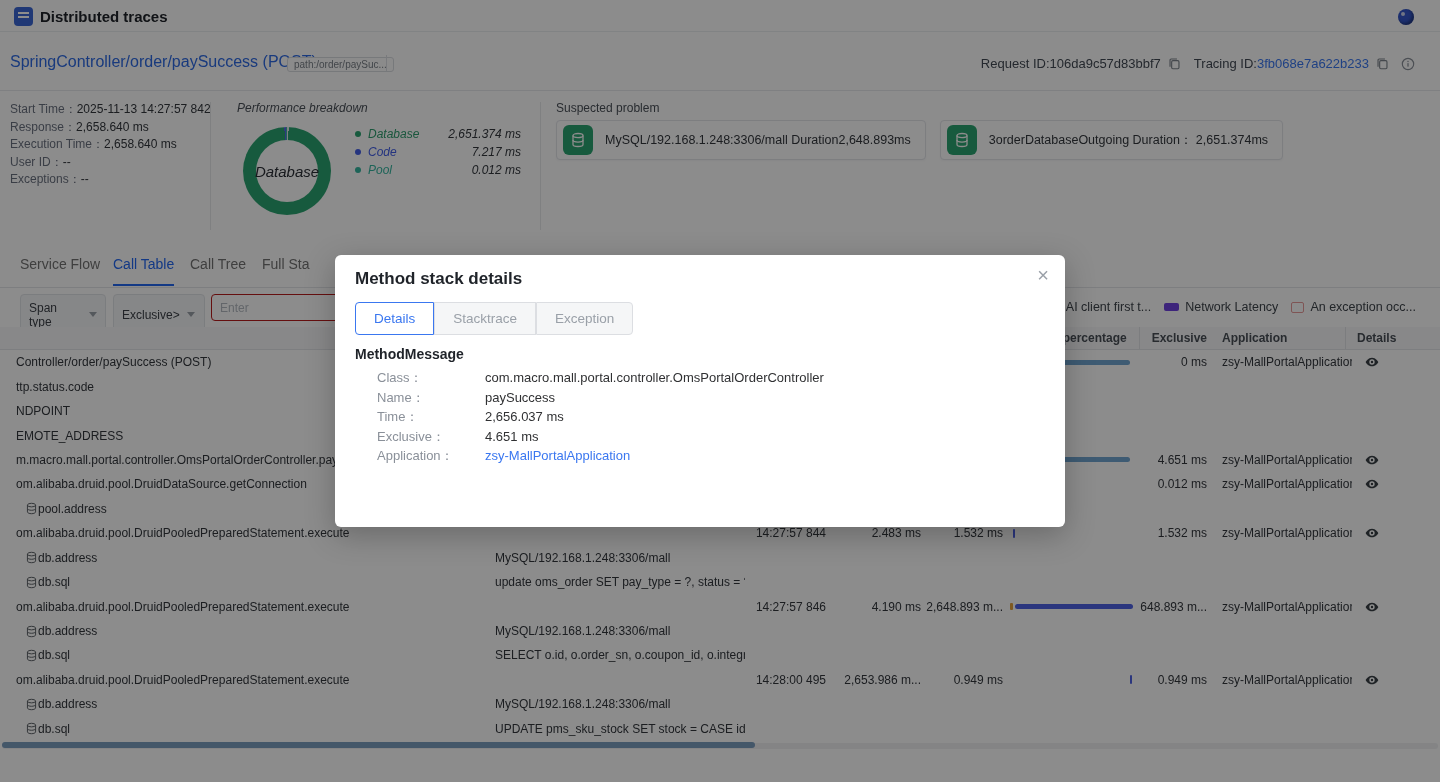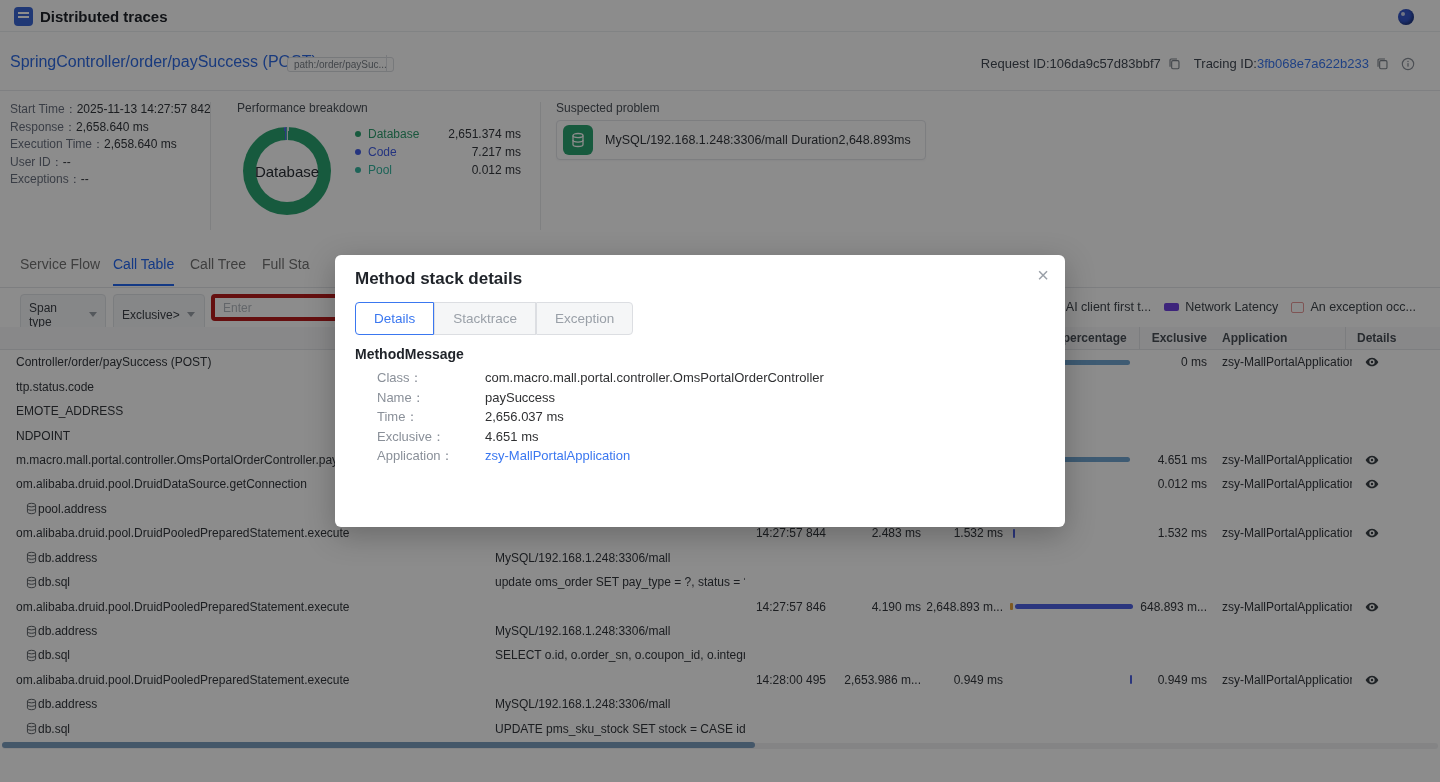--- a/index.html
+++ b/index.html
@@ -25,21 +25,21 @@
   .icon-btn { width:15px; height:15px; display:inline-flex; align-items:center; justify-content:center; cursor:pointer; }
   .icon-btn svg { display:block; }
 
   
   #infopanel { position:absolute; left:0; top:92px; width:1440px; height:150px; }
   .v-div { position:absolute; top:10px; height:128px; width:1px; background:#e7e9ec; }
   .meta { position:absolute; left:10px; top:9px; font-size:12px; line-height:17.6px; }
   .meta .lbl { color:#6b7280; }
   .meta .val { color:#33373d; }
   .section-title { font-size:12px; color:#4a5058; }
-  #perf { position:absolute; left:237px; top:9px; width:290px; }
+  #perf { position:absolute; left:237px; top:9px; width:290px;font-style:italic; }
   .donut-wrap { position:absolute; left:6px; top:26px; width:88px; height:88px; }
   .donut { position:absolute; inset:0; border-radius:50%;
     background:conic-gradient(#e8eaee 0 0.6%, #2ba471 0.6% 99.0%, #5468e8 99.0% 99.7%, #35b6a0 99.7% 100%); }
   .donut::after { content:""; position:absolute; inset:13px; border-radius:50%; background:#fff; }
   .donut-center { position:absolute; inset:0; display:flex; align-items:center; justify-content:center; font-size:15px; color:#2b2f36; z-index:1; }
   .perf-legend { position:absolute; left:118px; top:24px; width:166px; font-size:12px; }
   .perf-row { display:flex; align-items:center; height:18px; }
   .perf-row .dot { width:6px; height:6px; border-radius:50%; margin-right:7px; }
   .perf-row .nm { width:70px; }
   .perf-row .vl { flex:1; text-align:right; color:#33373d; }
@@ -50,21 +50,21 @@
 
   
   #tabbar { position:absolute; left:0; top:248px; width:1440px; height:40px; border-bottom:1px solid #e4e6e9; }
   .tab { position:absolute; top:8px; font-size:14px; color:#737373; cursor:pointer; padding-bottom:12px; }
   .tab.active { color:#2468f2; border-bottom:2px solid #2468f2; }
 
   
   #filterrow { position:absolute; left:0; top:294px; width:1440px; height:30px; }
   .select { position:absolute; top:0; height:41px; background:#f5f6f8; border:1px solid #e1e4e8; border-radius:4px; font-size:12px; color:#3c4148; display:flex; align-items:center; padding:0 8px; gap:7px; cursor:pointer; }
   .caret { width:0; height:0; border-left:4px solid transparent; border-right:4px solid transparent; border-top:5px solid #9aa0a8; }
-  .search { position:absolute; left:211px; top:0; width:150px; height:27px; border:4px solid #b91c1c; border-radius:4px; font-size:12px; padding:0 8px; color:#33373d; font-family:"Liberation Sans",sans-serif; }
+  .search { position:absolute; left:211px; top:0; width:150px; height:27px; border:1px solid #b91c1c; border-radius:4px; font-size:12px; padding:0 8px; color:#33373d; font-family:"Liberation Sans",sans-serif; }
   .search::placeholder { color:#b4bac1; }
   #legend { position:absolute; right:24px; top:6px; display:flex; align-items:center; gap:13px; font-size:12.5px; color:#3f454c; white-space:nowrap;justify-content:center; }
   .lg-item { display:flex; align-items:center; gap:6px; }
   .sw { width:15px; height:8px; border-radius:2px; }
   .sw.teal { background:#1fa28d; }
   .sw.purple { background:#6f42e0; }
   .sw.outline-red { background:transparent; border:1px solid #e89a9a; width:13px; height:11px; }
 
   
   #calltable { position:absolute; left:0; top:327px; width:1440px; }
@@ -192,20 +192,30 @@
         <div class="prob-card">
           <span class="db-badge">
             <svg width="16" height="16" viewBox="0 0 16 16">
                 <ellipse cx="8" cy="3.6" rx="5" ry="2.1" fill="none" stroke="#fff" stroke-width="1.3"></ellipse>
                 <path d="M3 3.6v4.4c0 1.16 2.24 2.1 5 2.1s5-.94 5-2.1V3.6" fill="none" stroke="#fff" stroke-width="1.3"></path>
                 <path d="M3 8v4.4c0 1.16 2.24 2.1 5 2.1s5-.94 5-2.1V8" fill="none" stroke="#fff" stroke-width="1.3"></path>
               </svg>
           </span>
           <span>MySQL/192.168.1.248:3306/mall  Duration2,648.893ms</span>
         </div>
+        <div class="prob-card">
+          <span class="db-badge">
+            <svg width="16" height="16" viewBox="0 0 16 16">
+                <ellipse cx="8" cy="3.6" rx="5" ry="2.1" fill="none" stroke="#fff" stroke-width="1.3"></ellipse>
+                <path d="M3 3.6v4.4c0 1.16 2.24 2.1 5 2.1s5-.94 5-2.1V3.6" fill="none" stroke="#fff" stroke-width="1.3"></path>
+                <path d="M3 8v4.4c0 1.16 2.24 2.1 5 2.1s5-.94 5-2.1V8" fill="none" stroke="#fff" stroke-width="1.3"></path>
+              </svg>
+          </span>
+          <span>3orderDatabaseOutgoing Duration： 2,651.374ms</span>
+        </div>
       </div>
     </div>
   </div>
 
   <div id="tabbar">
     <div class="tab" style="left:20px">Service Flow</div>
     <div class="tab active" style="left:113px">Call Table</div>
     <div class="tab" style="left:190px">Call Tree</div>
     <div class="tab" style="left:262px">Full Sta</div>
   </div>
@@ -279,36 +289,36 @@
     <div class="cell c-dur"></div>
     <div class="cell c-bar"></div>
     <div class="cell c-excl"></div>
     <div class="cell c-app"></div>
 
   </div>
 
   <div class="trow">
     <div class="cell c-label">
 
+      <span class="lab-txt">NDPOINT</span>
+    </div>
+    <div class="cell c-value"></div>
+    <div class="cell c-ts"></div>
+    <div class="cell c-offset"></div>
+    <div class="cell c-dur"></div>
+    <div class="cell c-bar"></div>
+    <div class="cell c-excl"></div>
+    <div class="cell c-app"></div>
+
+  </div>
+
+  <div class="trow">
+    <div class="cell c-label">
+
       <span class="lab-txt">EMOTE_ADDRESS</span>
-    </div>
-    <div class="cell c-value"></div>
-    <div class="cell c-ts"></div>
-    <div class="cell c-offset"></div>
-    <div class="cell c-dur"></div>
-    <div class="cell c-bar"></div>
-    <div class="cell c-excl"></div>
-    <div class="cell c-app"></div>
-
-  </div>
-
-  <div class="trow">
-    <div class="cell c-label">
-
-      <span class="lab-txt">NDPOINT</span>
     </div>
     <div class="cell c-value"></div>
     <div class="cell c-ts"></div>
     <div class="cell c-offset"></div>
     <div class="cell c-dur"></div>
     <div class="cell c-bar"></div>
     <div class="cell c-excl"></div>
     <div class="cell c-app"></div>
 
   </div>

